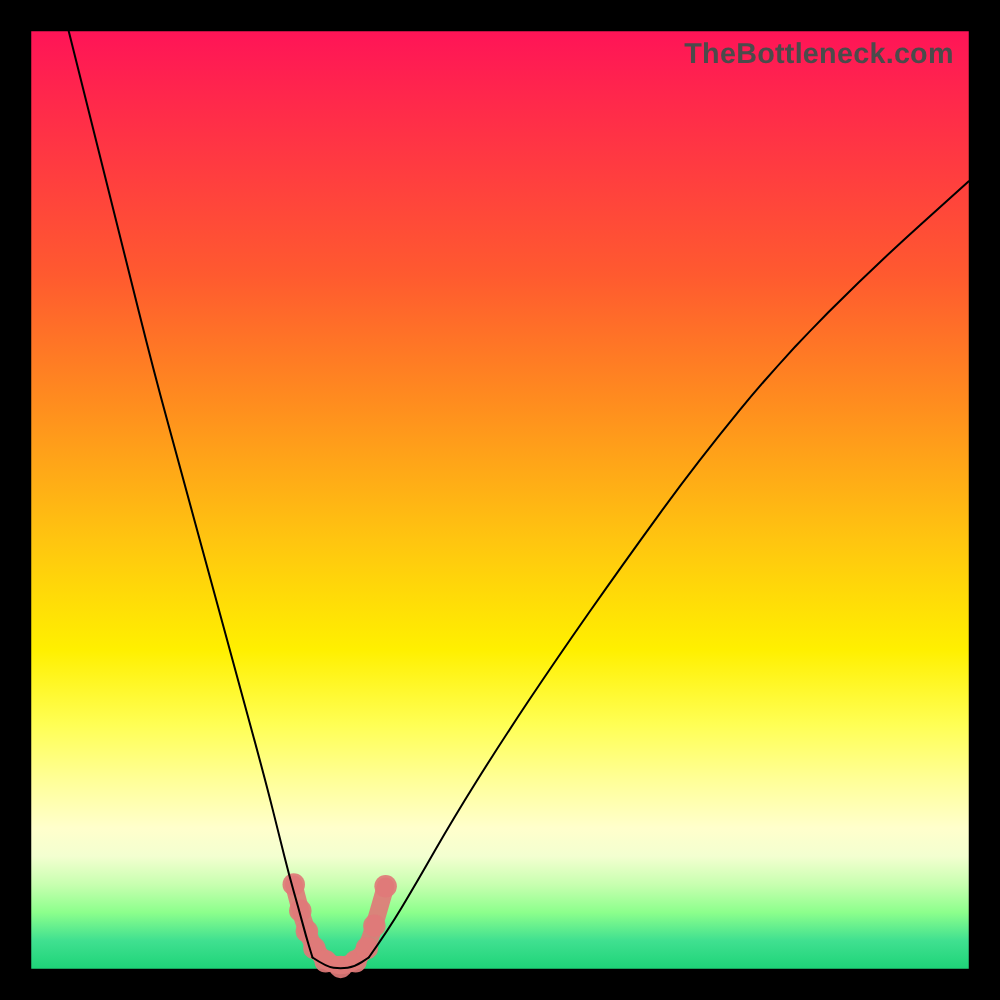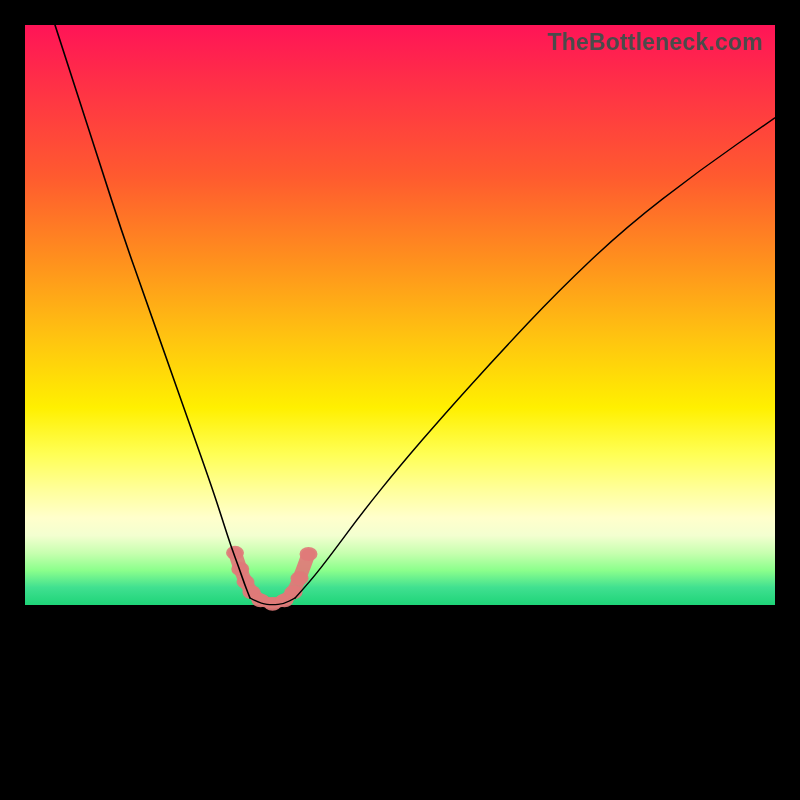--- a/index.html
+++ b/index.html
@@ -14,21 +14,21 @@
   .frame {
     position: absolute;
     inset: 0;
     background: #000;
   }
   .plot-area {
     position: absolute;
     left: 25px;
     top: 25px;
     width: 750px;
-    height: 580px;
+    height: 750px;
     
     background: linear-gradient(
       to bottom,
       #ff1457 0%,
       #ff2a4a 8%,
       #ff5a2f 26%,
       #ff8e1e 40%,
       #ffc410 54%,
       #fff000 66%,
       #ffff55 74%,

